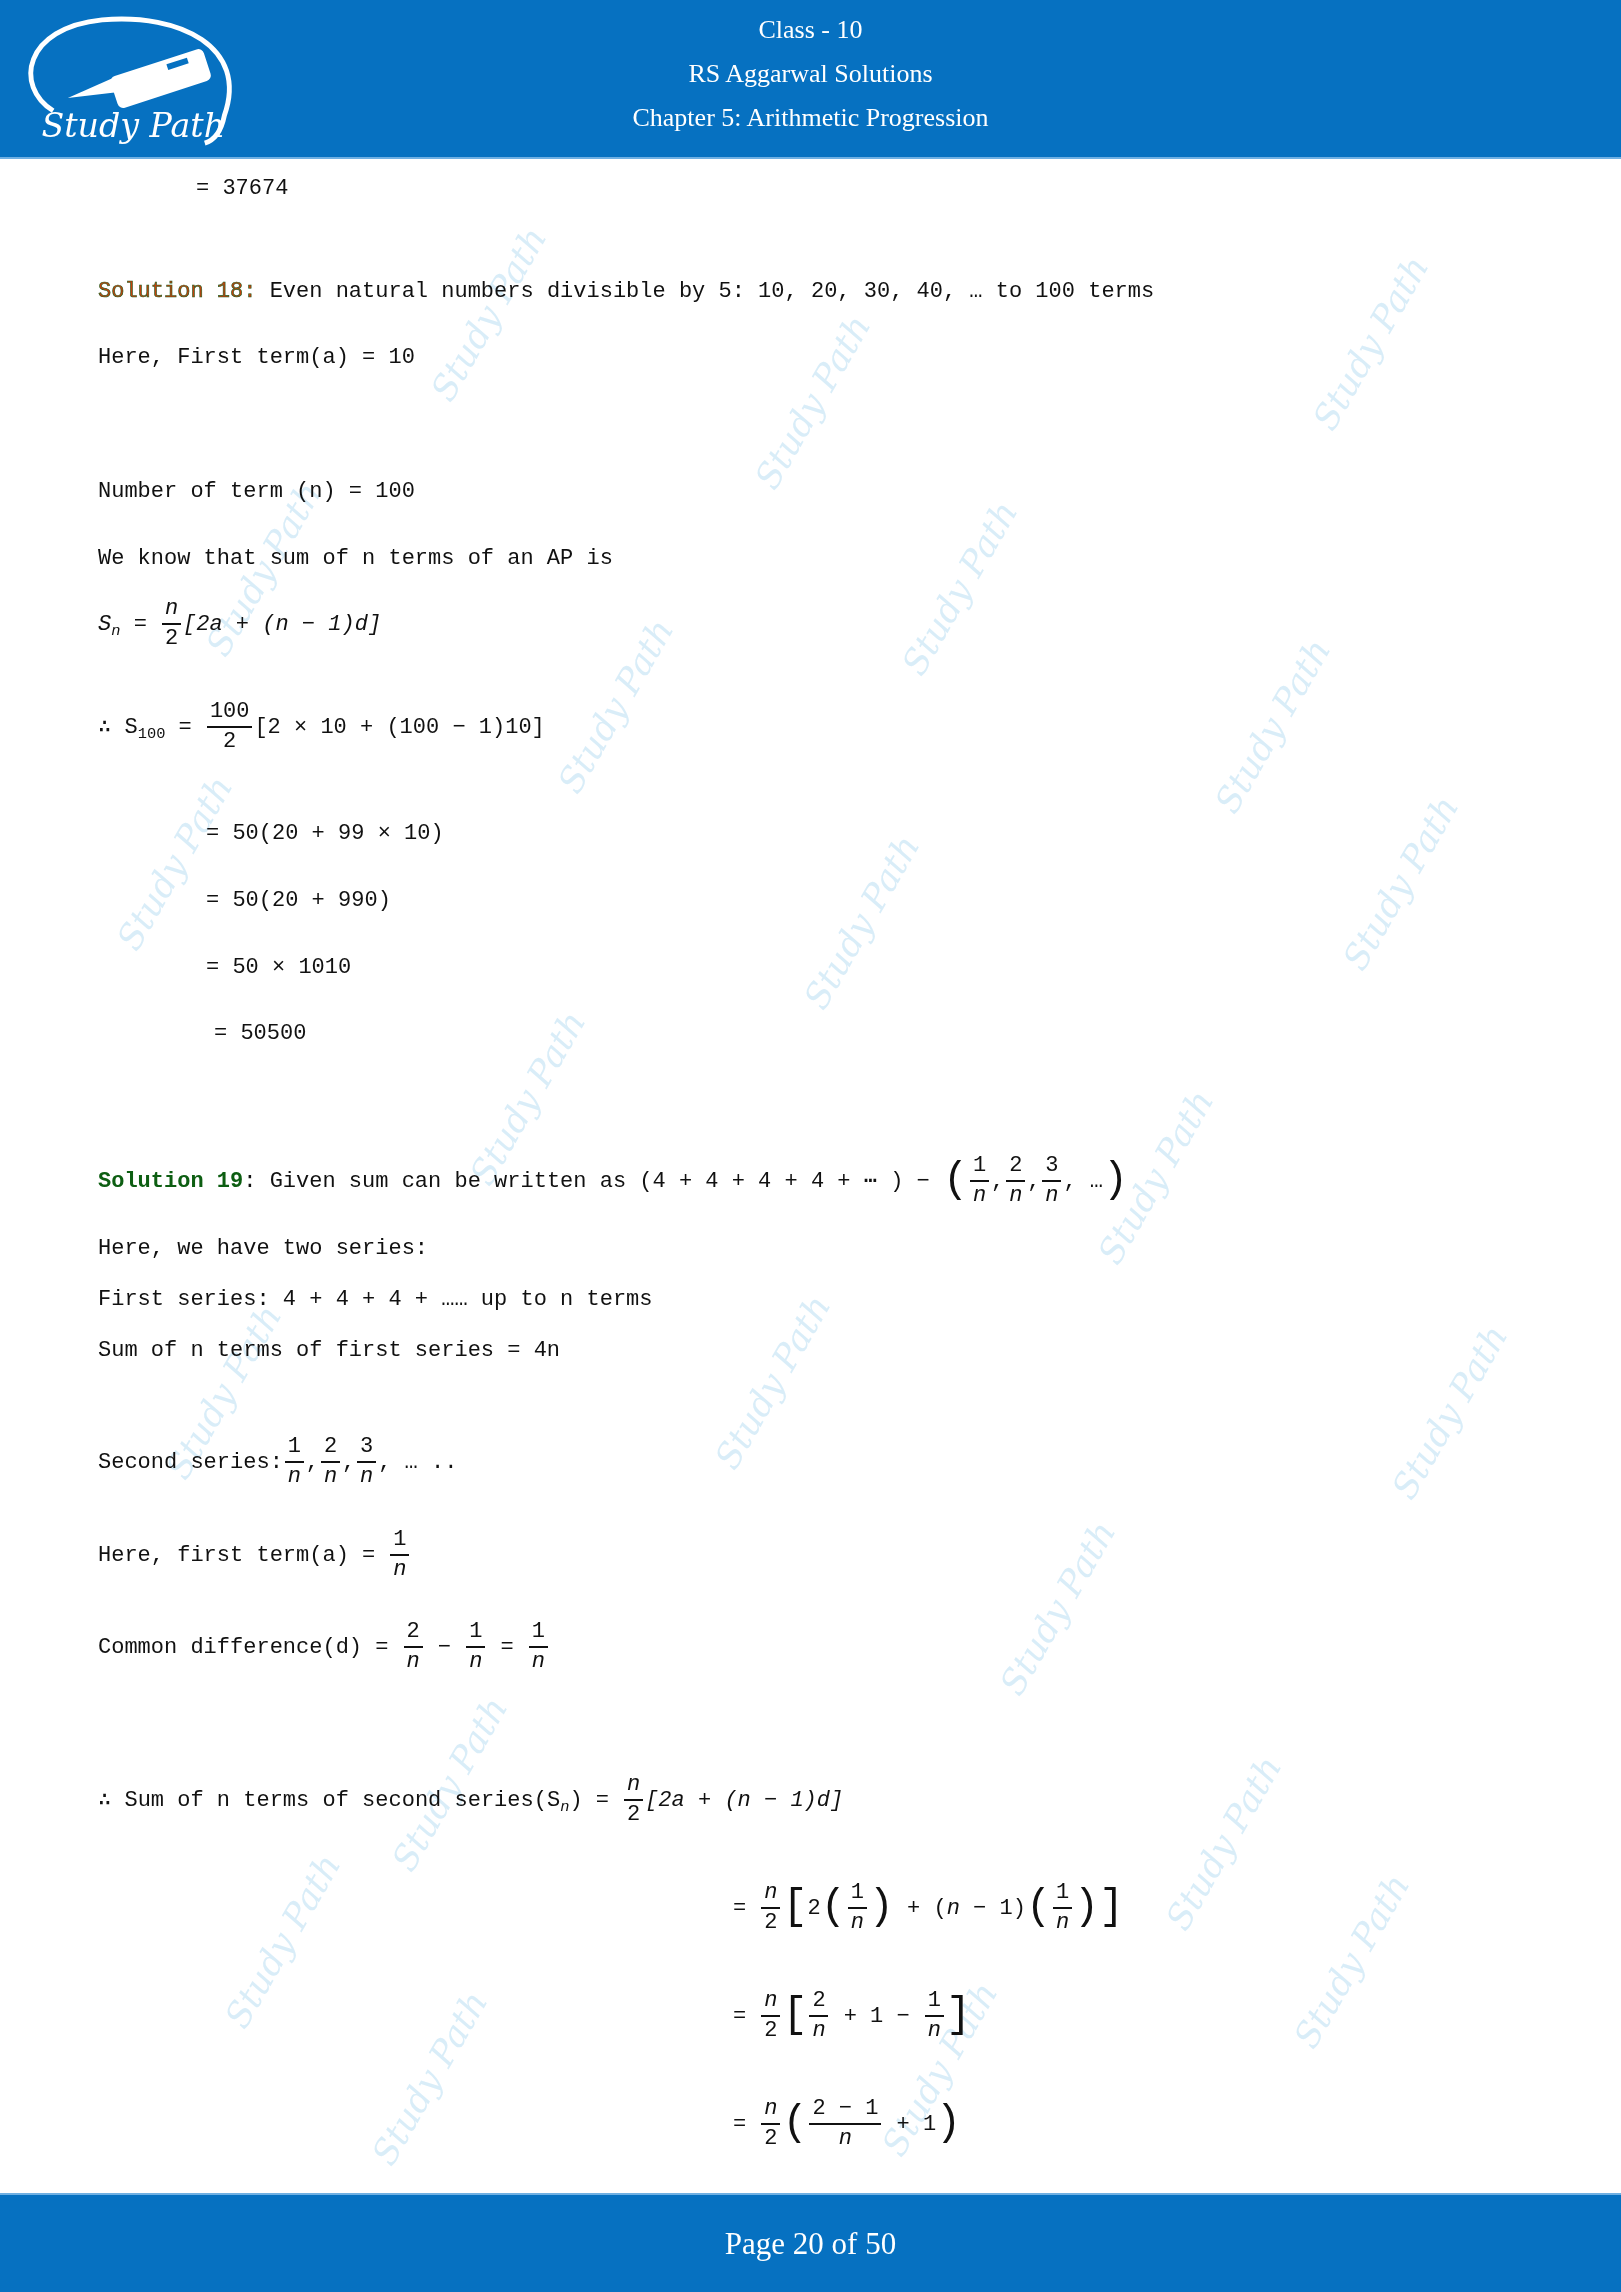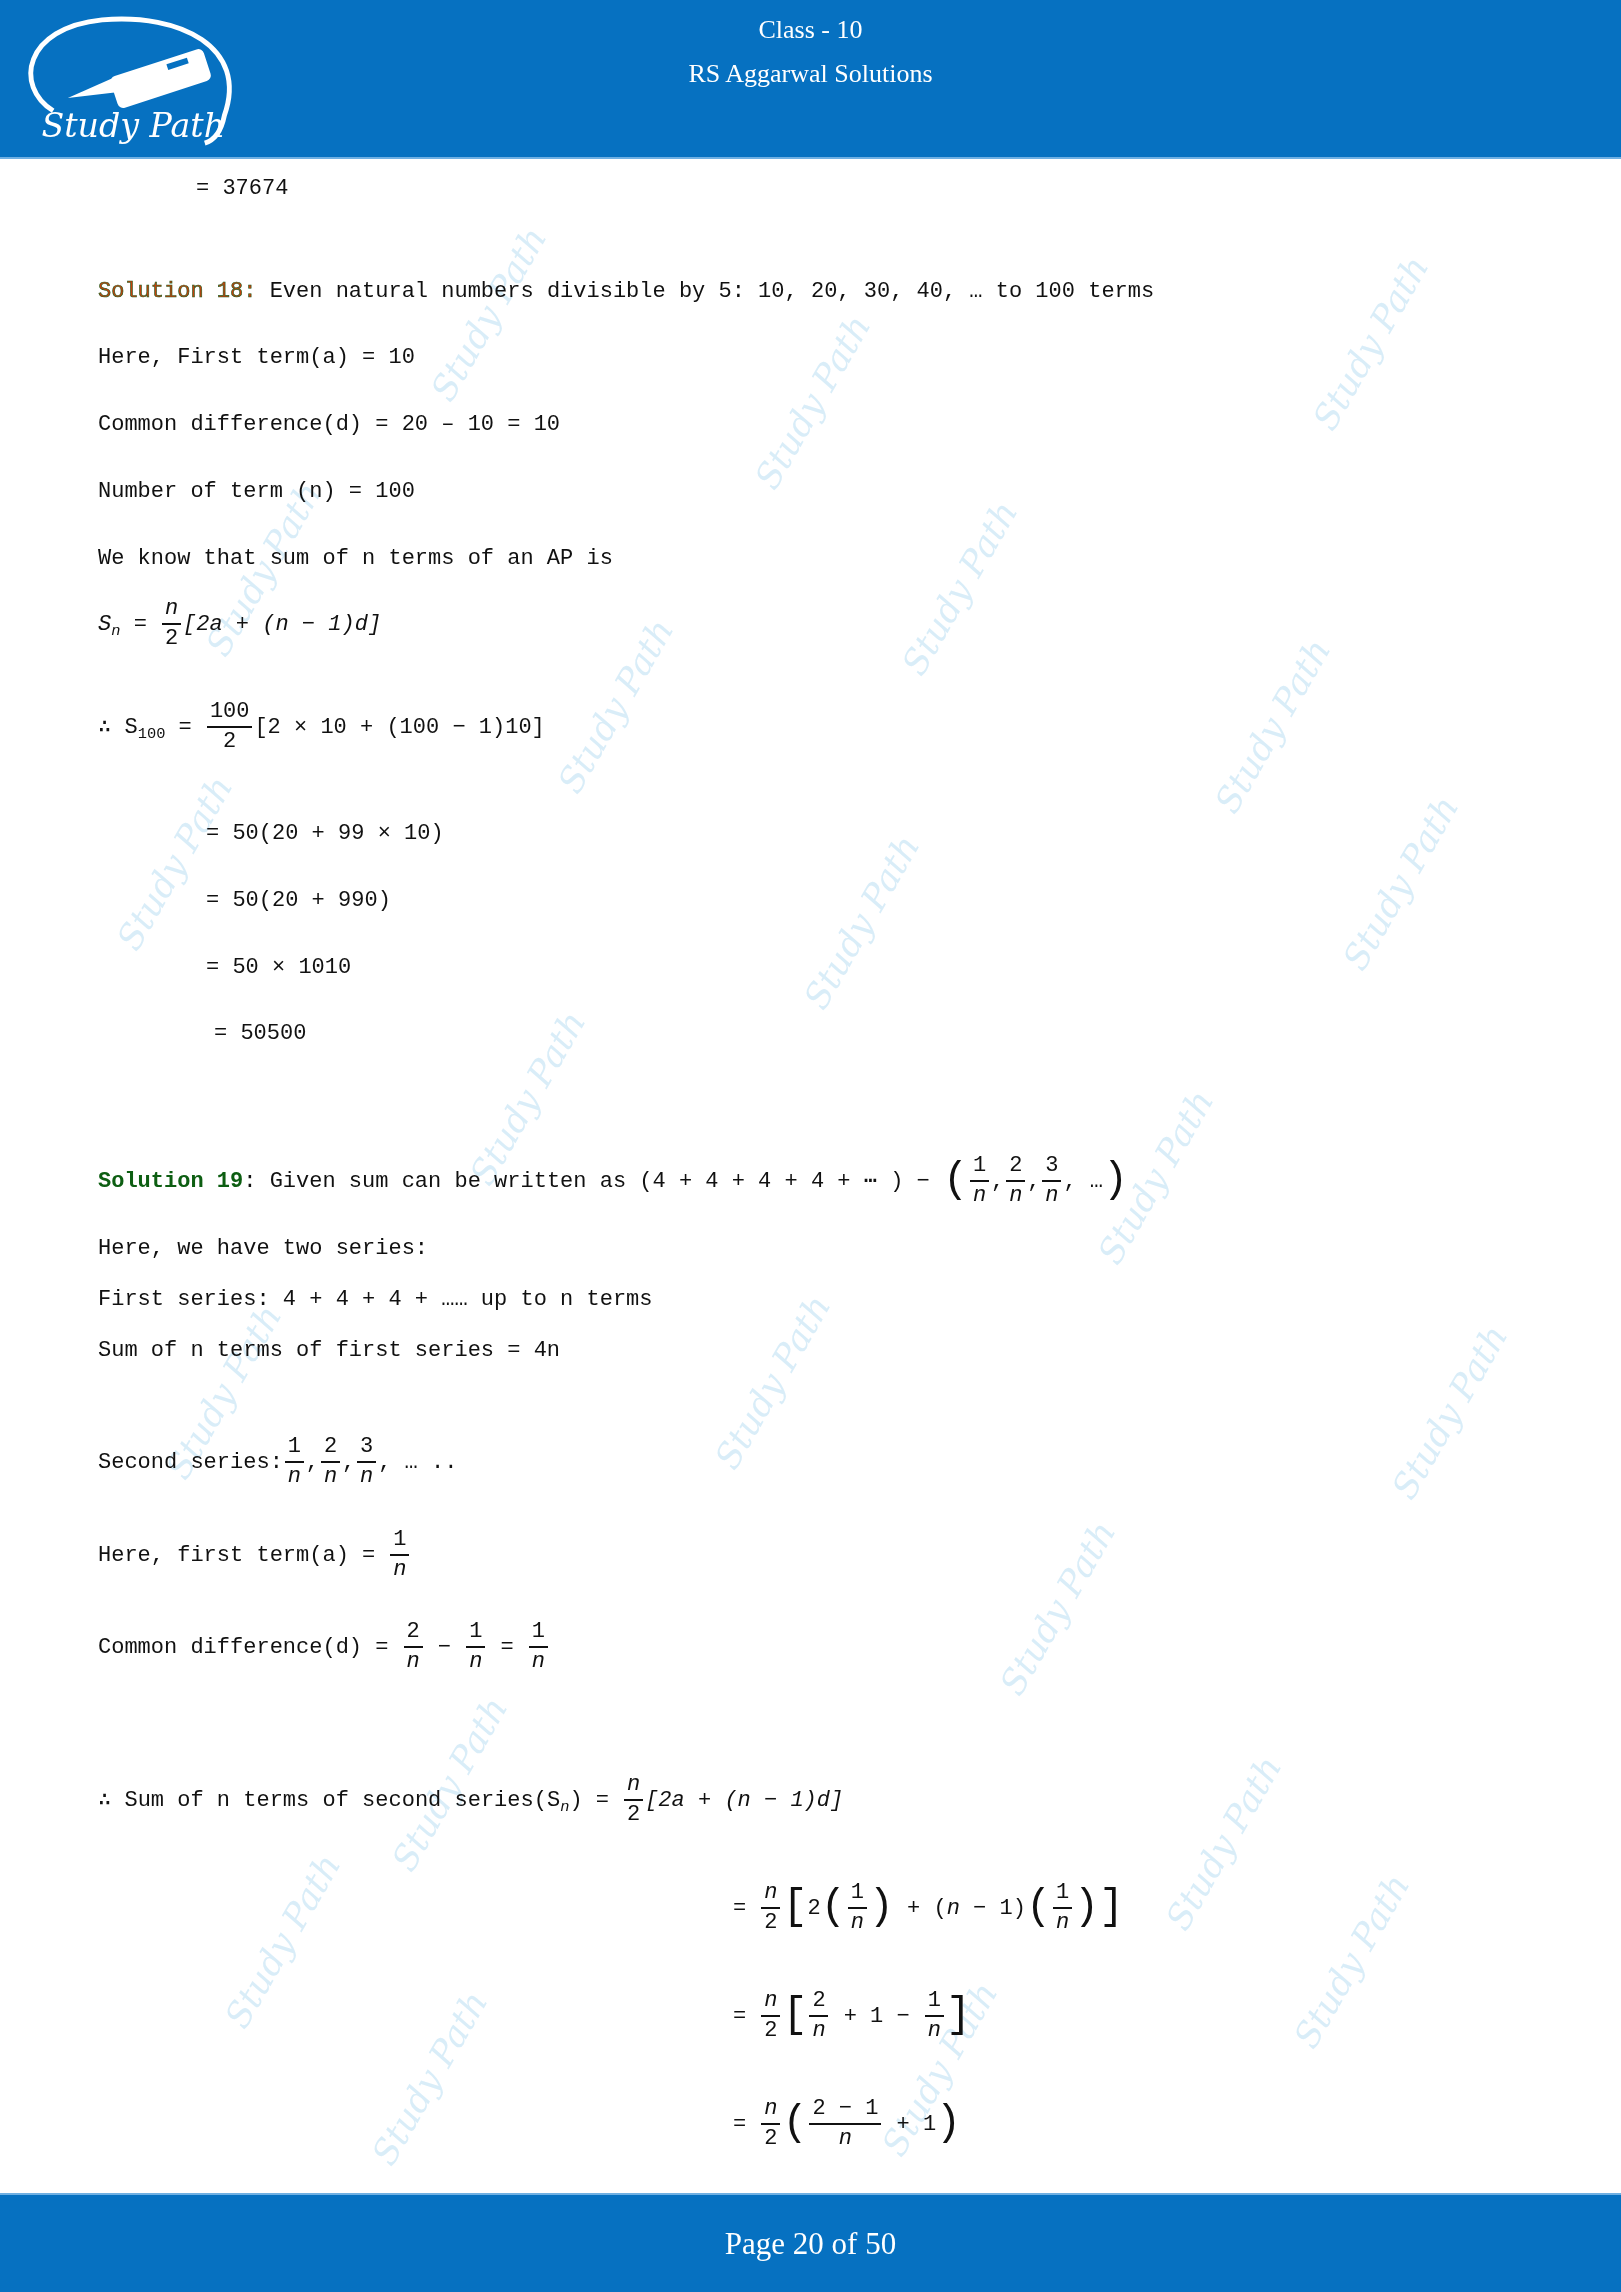--- a/index.html
+++ b/index.html
@@ -49,20 +49,21 @@
     <g>
       <polygon points="55,92 100,72 105,86" fill="#fff"></polygon>
       <rect x="100" y="55" width="100" height="34" rx="6" fill="#fff" transform="rotate(-18 150 72)"></rect>
       <rect x="160" y="60" width="22" height="6" fill="#0671c1" transform="rotate(-18 150 72)"></rect>
     </g>
     <text x="28" y="132" fill="#fff" font-family="DejaVu Serif, serif" font-style="italic" font-size="34">Study Path</text>
   </svg>
   <div class="titles">
     <div>Class - 10</div>
     <div>RS Aggarwal Solutions</div>
+    <div>Chapter 5: Arithmetic Progression</div>
   </div>
 </div>
 
 <div>
   <span class="wm" style="left:392px;top:294px">Study Path</span>
   <span class="wm" style="left:716px;top:382px">Study Path</span>
   <span class="wm" style="left:1274px;top:323px">Study Path</span>
   <span class="wm" style="left:167px;top:549px">Study Path</span>
   <span class="wm" style="left:863px;top:568px">Study Path</span>
   <span class="wm" style="left:519px;top:686px">Study Path</span>
@@ -85,21 +86,20 @@
 </div>
 
 <div class="content">
 
   <div class="line" style="left:196px;top:167px">= 37674</div>
 
   <div class="line" style="left:98px;top:270px">
     <span class="sol-label-a">Solution 18:</span><span> Even natural numbers divisible by 5: 10, 20, 30, 40, … to 100 terms</span>
   </div>
   <div class="line" style="left:98px;top:336px">Here, First term(a) = 10</div>
-  <div class="line" style="left:98px;top:403px">Common difference(d) = 20 – 10 = 10</div>
   <div class="line" style="left:98px;top:470px">Number of term (n) = 100</div>
   <div class="line" style="left:98px;top:537px">We know that sum of n terms of an AP is</div>
 
   <div class="line" style="left:98px;top:598px">
     <i>S</i><sub><i>n</i></sub>
     <span>=</span>
     <span class="frac">
         <i class="num">n</i>
         <span class="den">2</span>
       </span><span class="m">[2a + (n − 1)d]</span>

